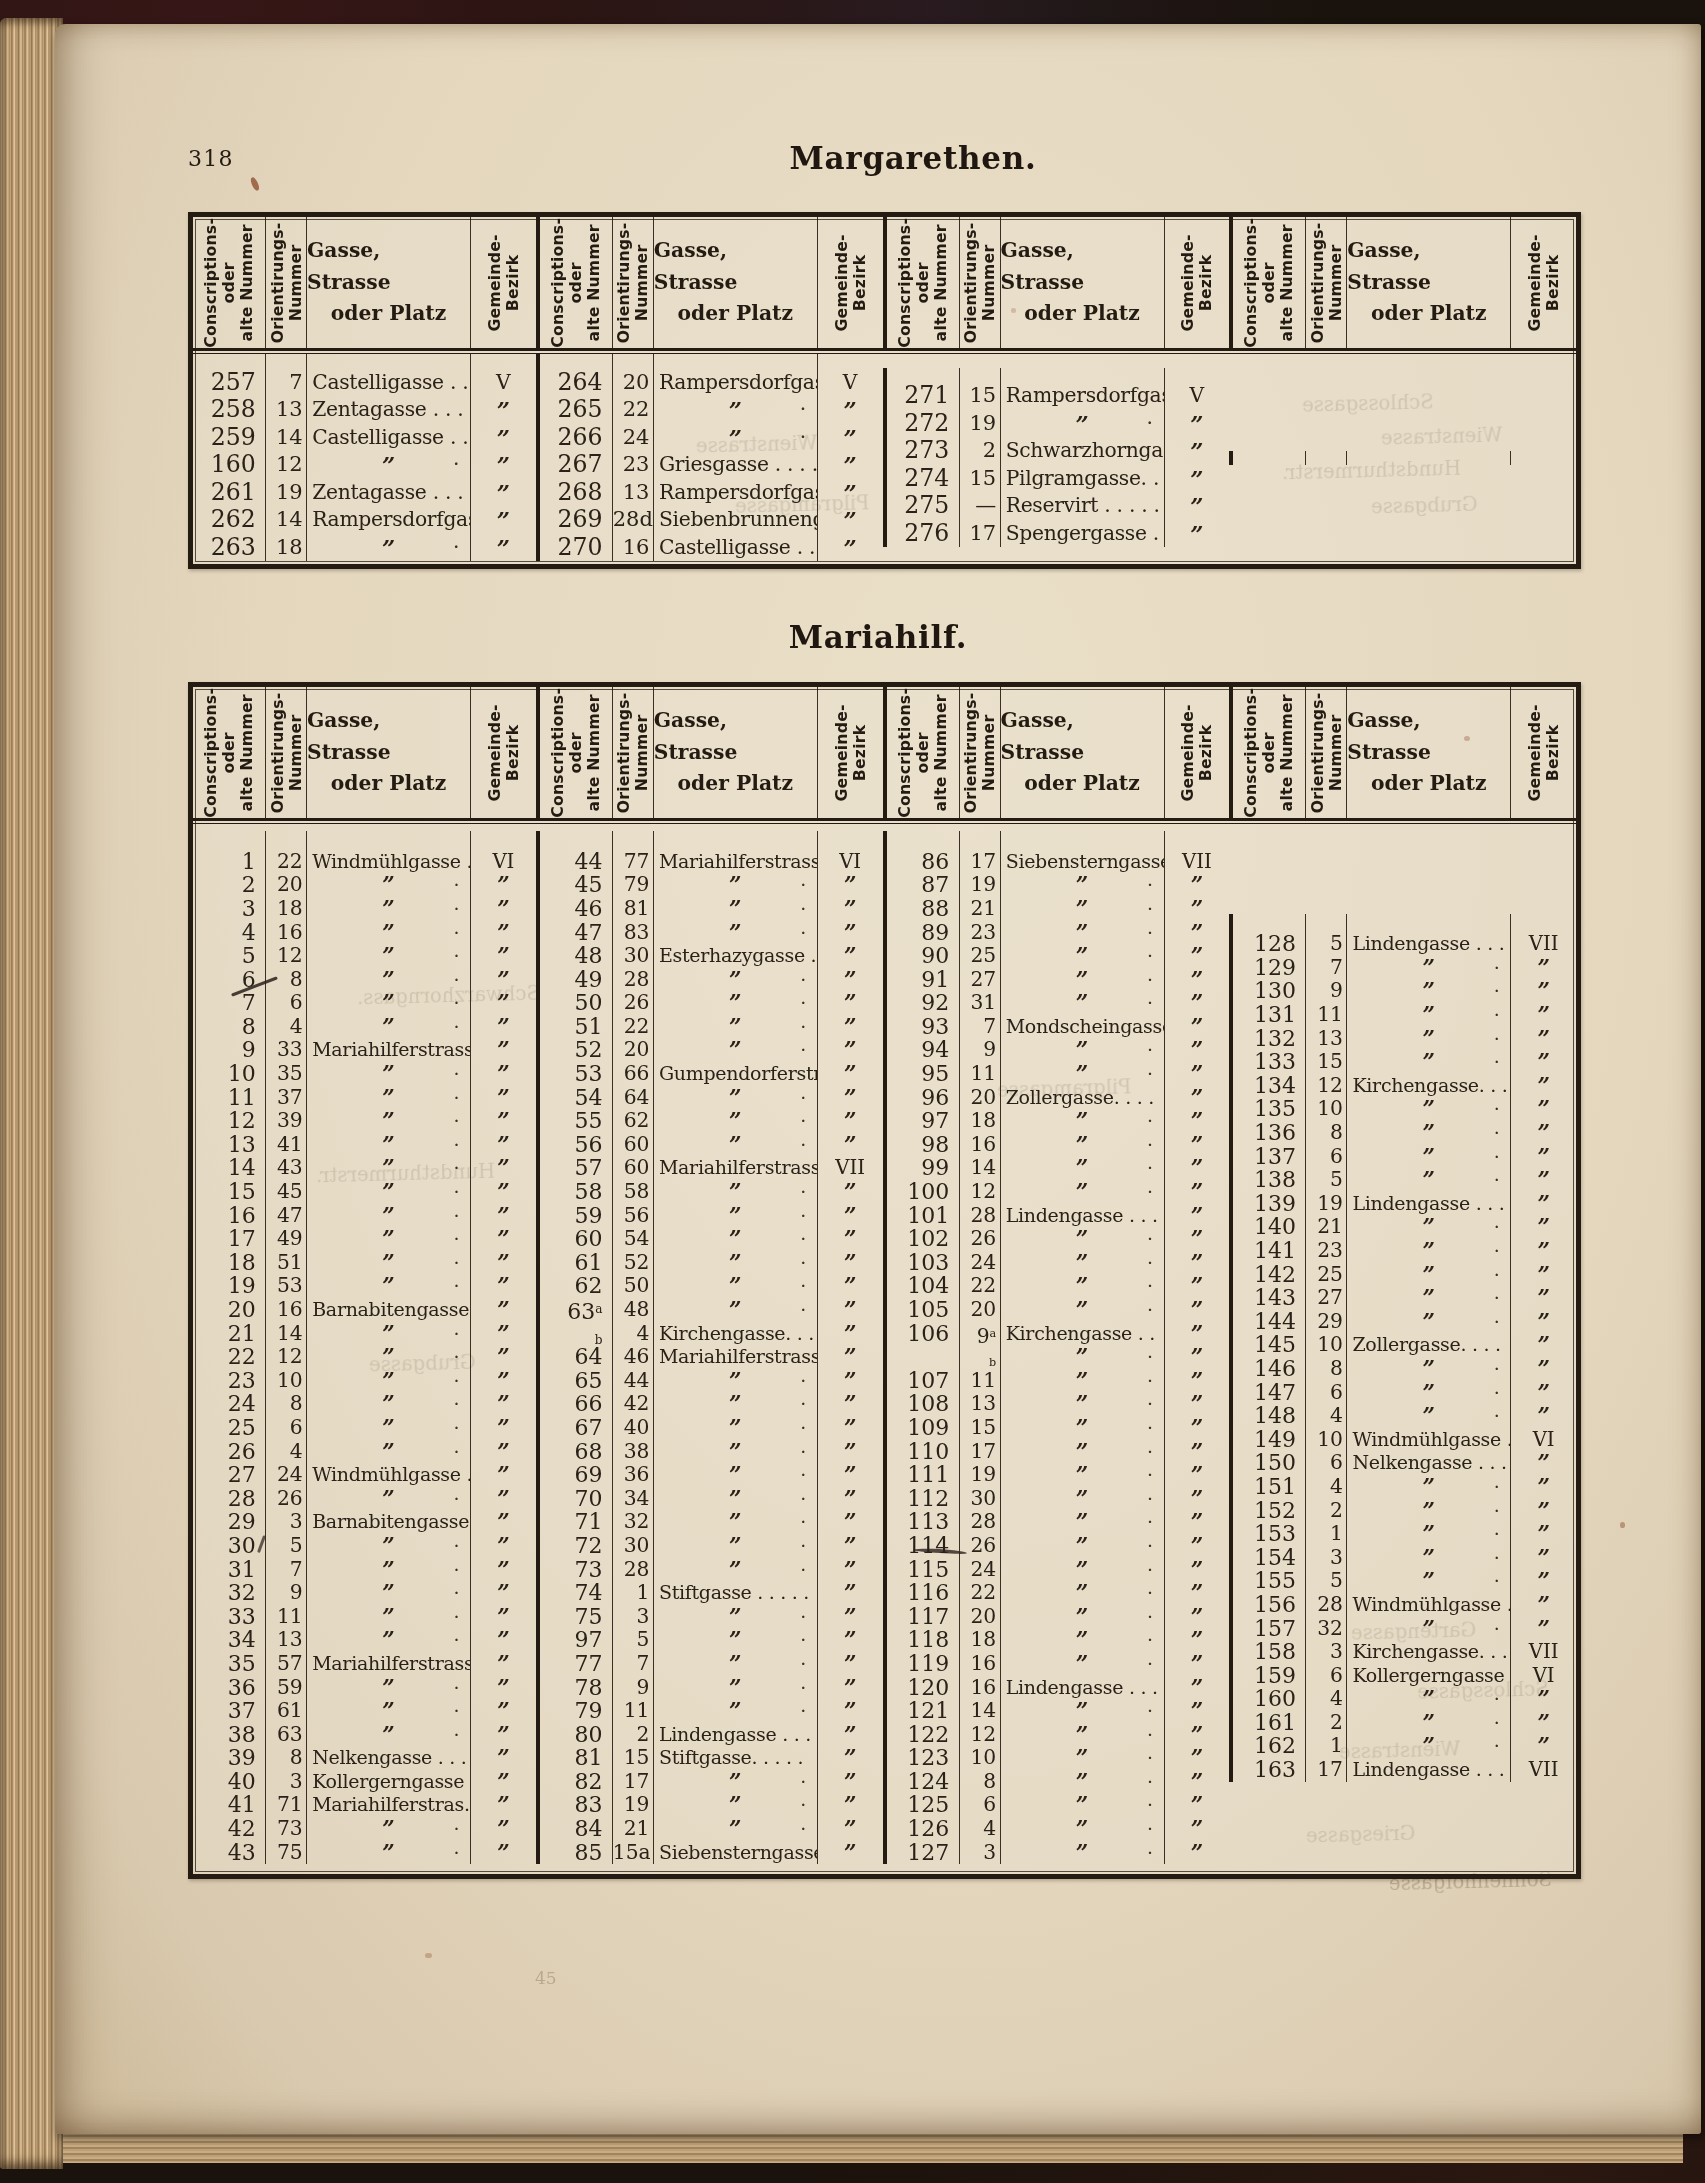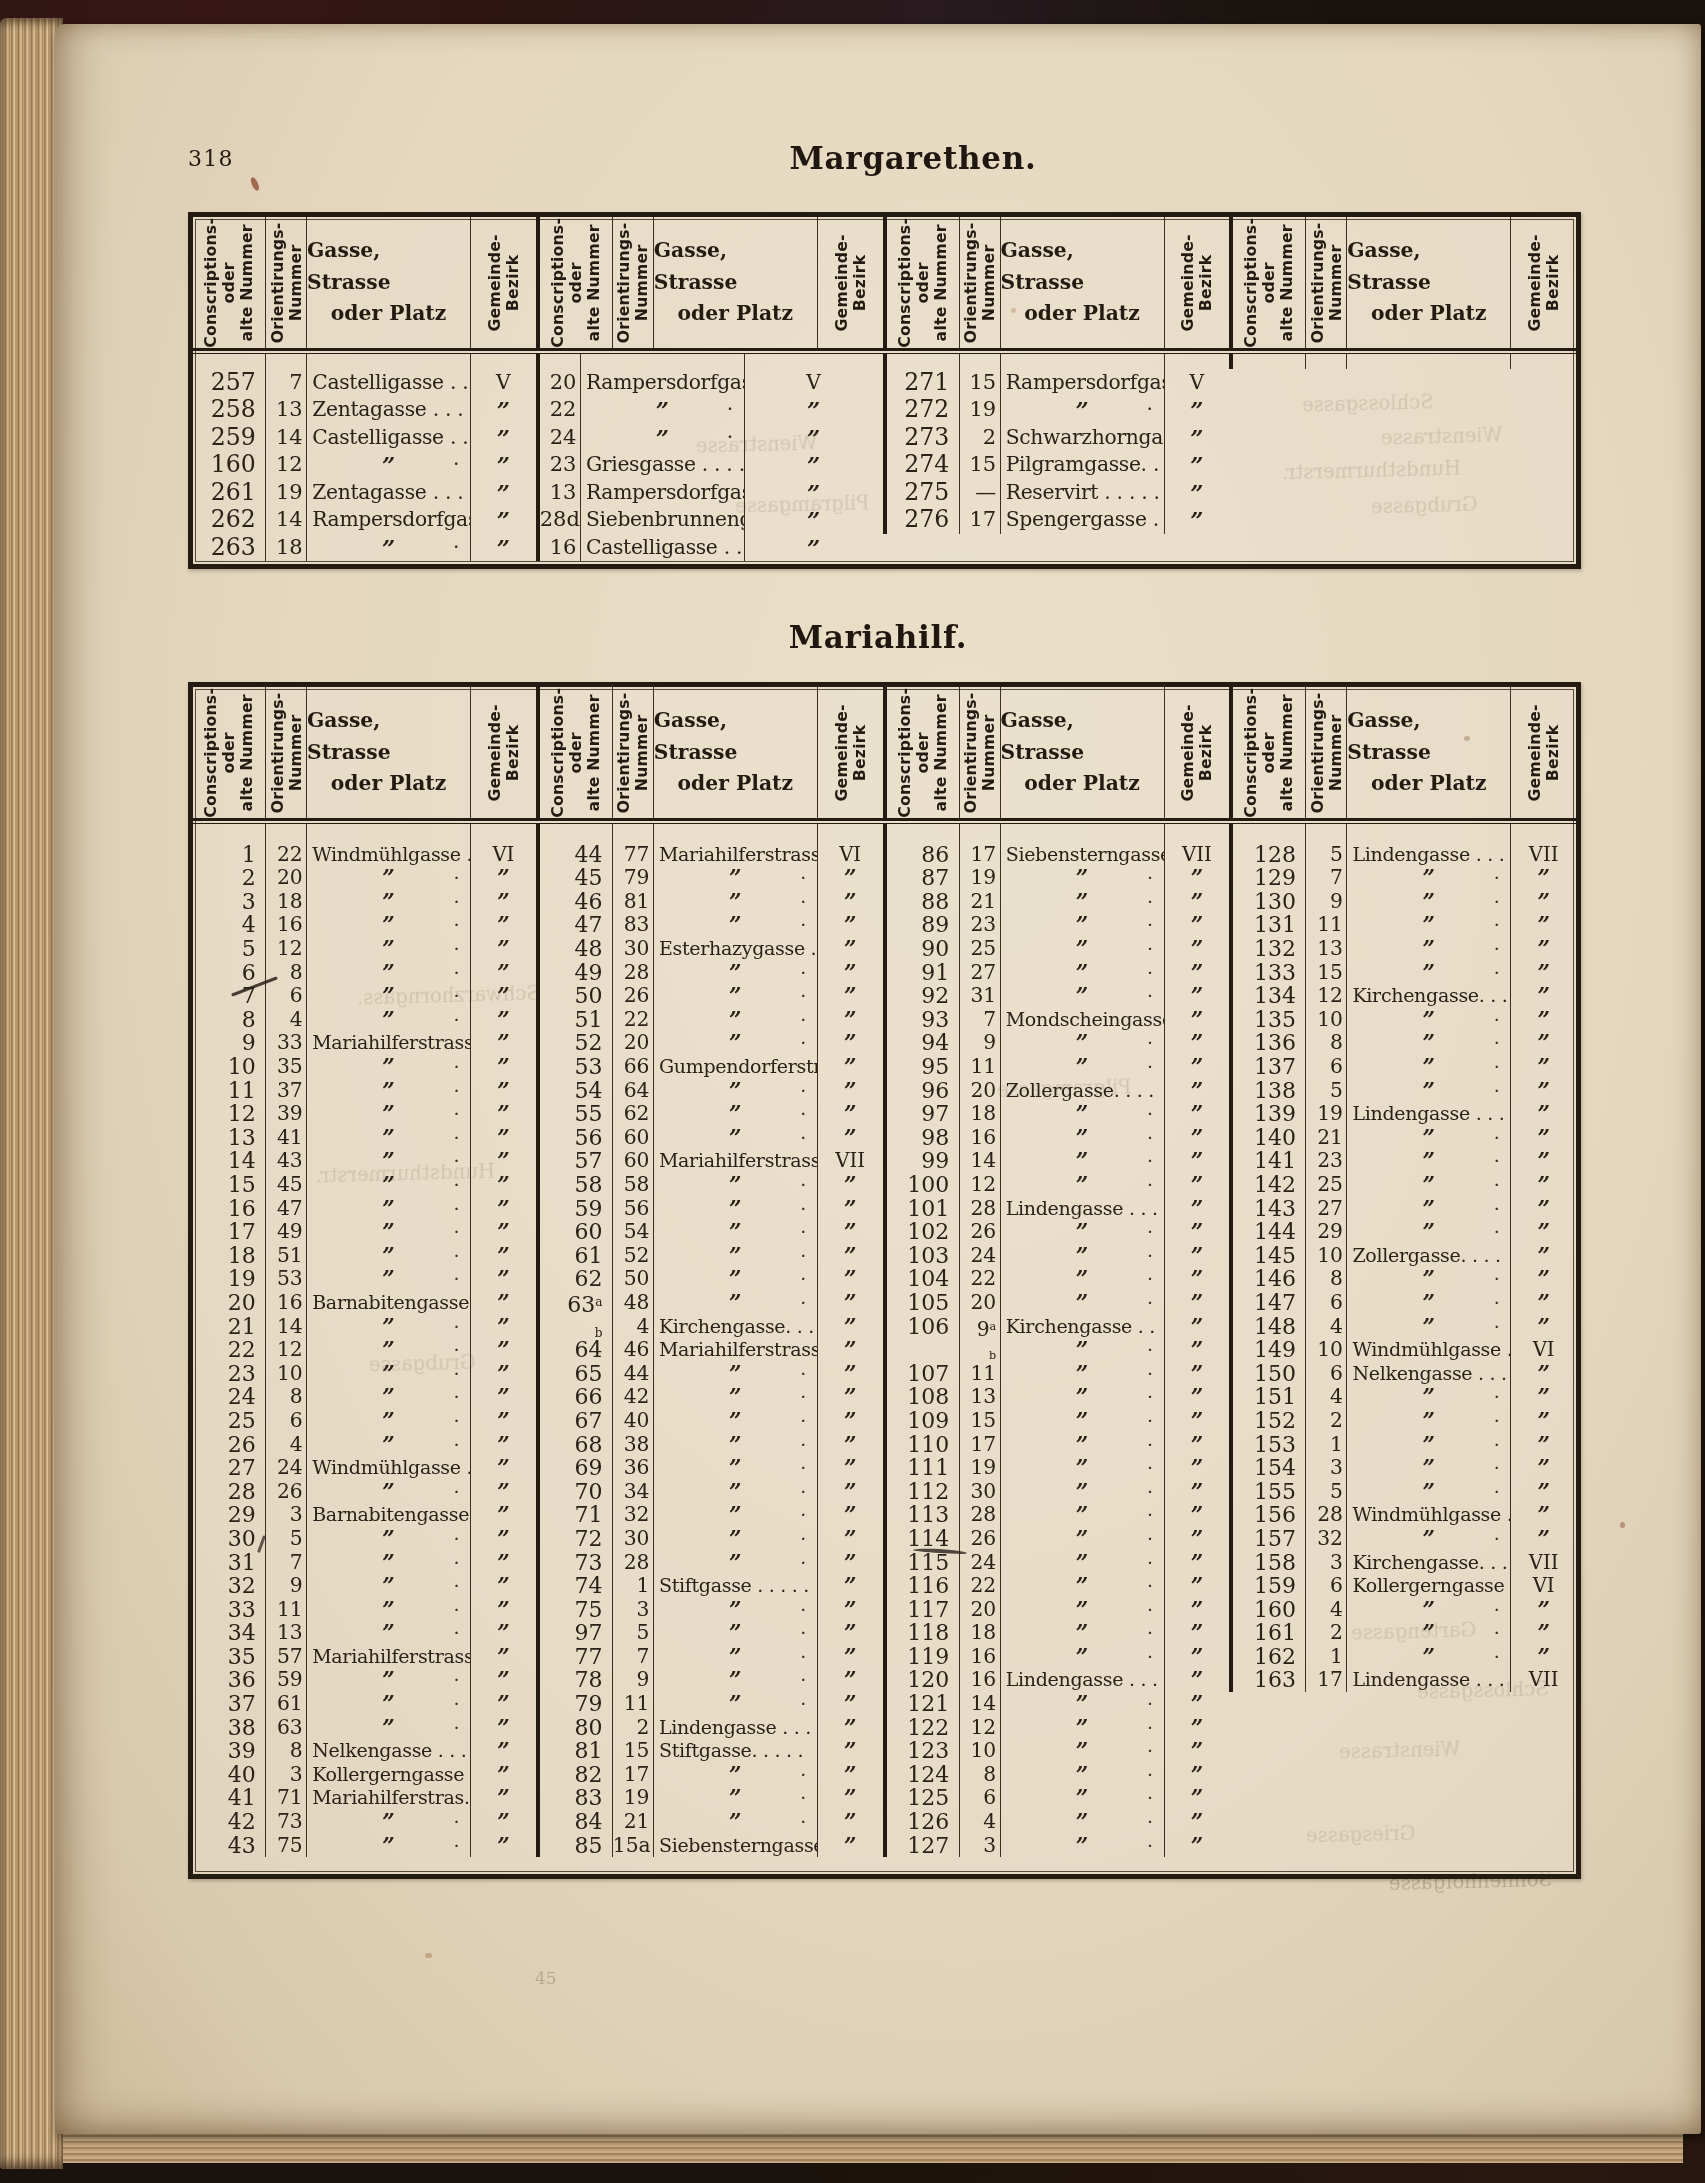--- a/index.html
+++ b/index.html
@@ -63,21 +63,21 @@
   .gz-table{position:absolute;left:188px;width:1393px;z-index:3;box-sizing:border-box;
     border:5.9px solid var(--line);
     background:rgba(233,226,209,.42);
     box-shadow:1.3px 2px 3.3px rgba(40,25,10,.25);}
   .gz-table::after{content:"";position:absolute;inset:2px;border:1.3px solid rgba(36,27,18,.75);pointer-events:none;}
   .t-marg{top:212px;height:357px;--rh:27.5px;--fs-c:23.6px;--fs-o:21px;--fs-s:20.3px;--fs-b:20.3px;--pt:14.4px;}
   .t-hilf{top:682px;height:1197px;--rh:23.6px;--fs-c:22px;--fs-o:20.3px;--fs-s:19px;--fs-b:19.7px;--pt:18.4px;}
 
   .gz-head{display:flex;height:131px;border-bottom:3.9px solid var(--line);}
   .gz-sep{height:1.3px;background:var(--line);margin-top:2px;}
-  .gz-body{display:flex;align-items:flex-start;}
+  .gz-body{display:flex;align-items:center;}
   .t-marg .gz-body{height:207px;}
   .t-hilf .gz-body{height:1047px;}
 
   .group{flex:1 1 0;display:flex;min-width:0;}
   .group + .group{border-left:4.6px solid var(--line);}
   .col{box-sizing:border-box;border-right:1.3px solid var(--thin);overflow:hidden;}
   .col-c{width:73px;}
   .col-o{width:41px;}
   .col-s{width:164px;}
   .col-b{flex:1 1 0;border-right:none;}
@@ -291,20 +291,29 @@
           <div class="ln">V</div>
           <div class="ln dt">”</div>
           <div class="ln dt">”</div>
           <div class="ln dt">”</div>
           <div class="ln dt">”</div>
           <div class="ln dt">”</div>
           <div class="ln dt">”</div>
         </div>
       </div>
       <div class="group">
+        <div class="col col-c">
+          <div class="ln">264</div>
+          <div class="ln">265</div>
+          <div class="ln">266</div>
+          <div class="ln">267</div>
+          <div class="ln">268</div>
+          <div class="ln">269</div>
+          <div class="ln">270</div>
+        </div>
         <div class="col col-o">
           <div class="ln">20</div>
           <div class="ln">22</div>
           <div class="ln">24</div>
           <div class="ln">23</div>
           <div class="ln">13</div>
           <div class="ln">28d</div>
           <div class="ln">16</div>
         </div>
         <div class="col col-s">

